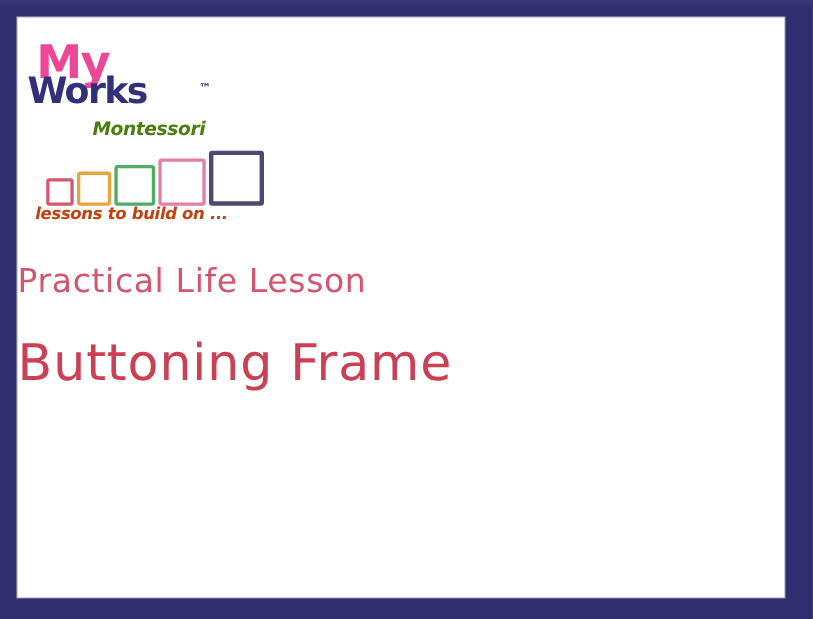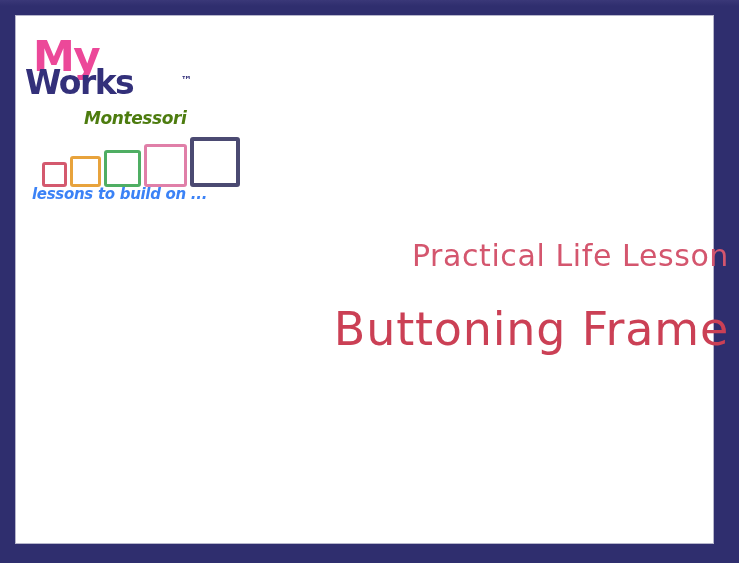--- a/index.html
+++ b/index.html
@@ -134,22 +134,21 @@
     font-family: "DejaVu Sans", sans-serif;
     white-space: nowrap;
   }
 
   
   .title-block {
     position: absolute;
     left: 0;
     top: 222px;
     width: 697px;
-    text-align: right;
-    padding-left: 16px;
+    text-align: left;
   }
   .lesson-category {
     color: #d4566e;
     font-size: 30px;
     font-weight: normal;
     letter-spacing: 0.6px;
     font-family: "DejaVu Sans", sans-serif;
     line-height: 1.2;
   }
   .lesson-title {
@@ -178,21 +177,21 @@
       </div>
 
       <div class="squares">
         <span class="sq sq-1" style="border-color: rgb(212, 89, 110);"></span>
         <span class="sq sq-2" style="border-color: rgb(232, 163, 60);"></span>
         <span class="sq sq-3" style="border-color: rgb(79, 174, 99);"></span>
         <span class="sq sq-4" style="border-color: rgb(224, 127, 168);"></span>
         <span class="sq sq-5" style="border-color: rgb(75, 74, 114);"></span>
       </div>
 
-      <div class="tagline" style="color: #3b82f6;">lessons to build on ...</div>
+      <div class="tagline" style="color: #c2410c;">lessons to build on ...</div>
     </div>
 
     <div class="title-block">
       <div class="lesson-category" style="color: rgb(212, 86, 110);">Practical Life Lesson</div>
       <div class="lesson-title" style="color: rgb(203, 64, 85);">Buttoning Frame</div>
     </div>
 
   </div>
 </div>
 

